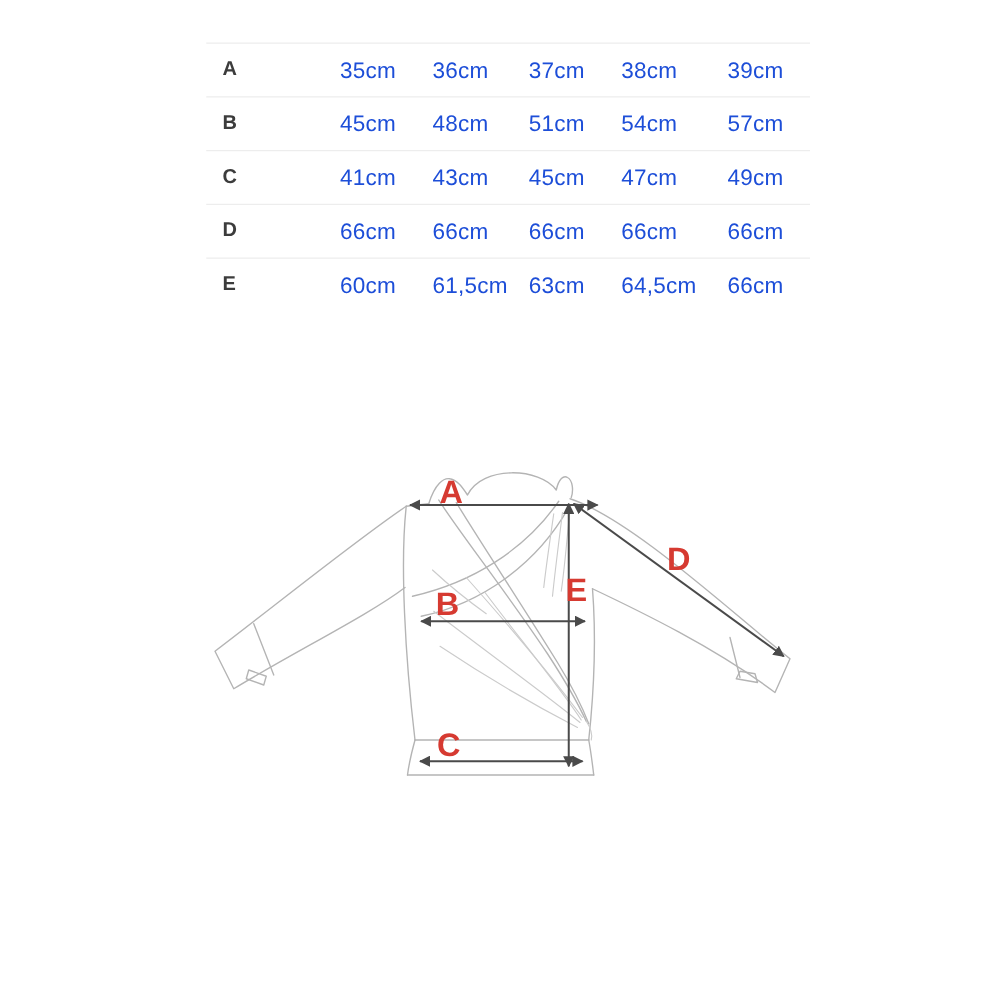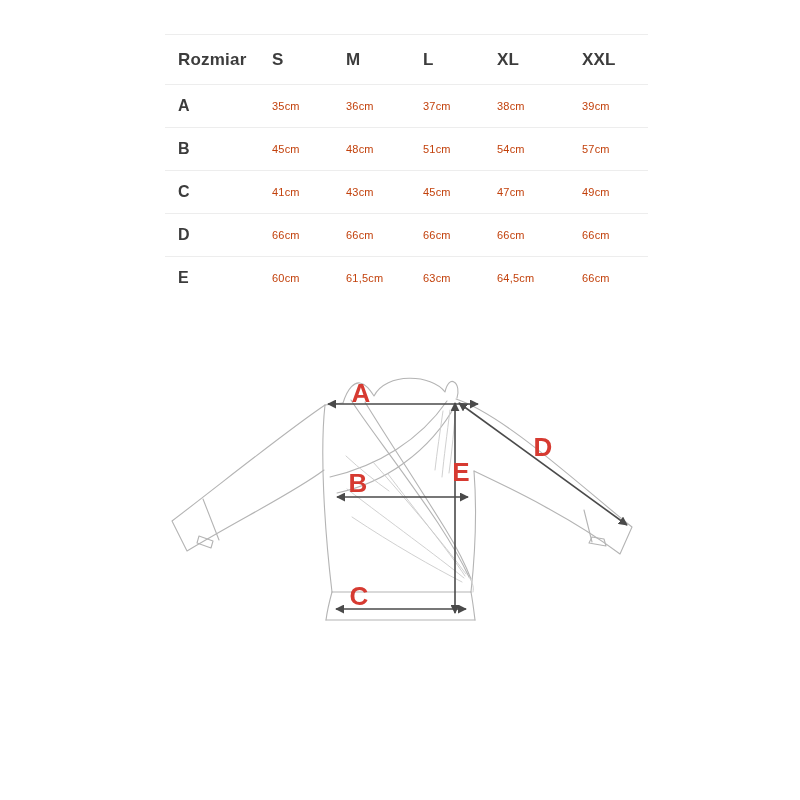--- a/index.html
+++ b/index.html
@@ -26,46 +26,38 @@
   }
   .trow.header{height:49px;}
   .trow.last{border-bottom:none;}
   .hcell{
     font-size:17px;font-weight:700;color:#3c3c3c;letter-spacing:.2px;
   }
   .lcell{
     font-size:16px;font-weight:700;color:#3c3c3c;
   }
   .vcell{
-    font-size:11px;font-weight:400;color:#c2410c;letter-spacing:.2px;
+    font-size:18px;font-weight:400;color:#1d4ed8;letter-spacing:.2px;
   }
   
   #diagram-svg{position:absolute;left:0;top:0;}
   .outline{fill:none;stroke:#b4b4b4;stroke-width:1.1;stroke-linecap:round;stroke-linejoin:round;}
   .fold{fill:none;stroke:#cbcbcb;stroke-width:0.9;stroke-linecap:round;}
   .marrow{fill:none;stroke:#4a4a4a;stroke-width:1.6;}
   .mlabel{
     font-family:"Liberation Sans", sans-serif;
     font-size:26px;font-weight:700;fill:#d63a31;text-anchor:middle;
   }
 </style>
 </head>
 <body>
 
 <div id="page">
 
   <div id="size-table">
-    <div class="trow header">
-      <div class="hcell">Rozmiar</div>
-      <div class="hcell">S</div>
-      <div class="hcell">M</div>
-      <div class="hcell">L</div>
-      <div class="hcell">XL</div>
-      <div class="hcell">XXL</div>
-    </div>
 
     <div class="trow">
       <div class="lcell">A</div>
       <div class="vcell">35cm</div>
       <div class="vcell">36cm</div>
       <div class="vcell">37cm</div>
       <div class="vcell">38cm</div>
       <div class="vcell">39cm</div>
     </div>
 

